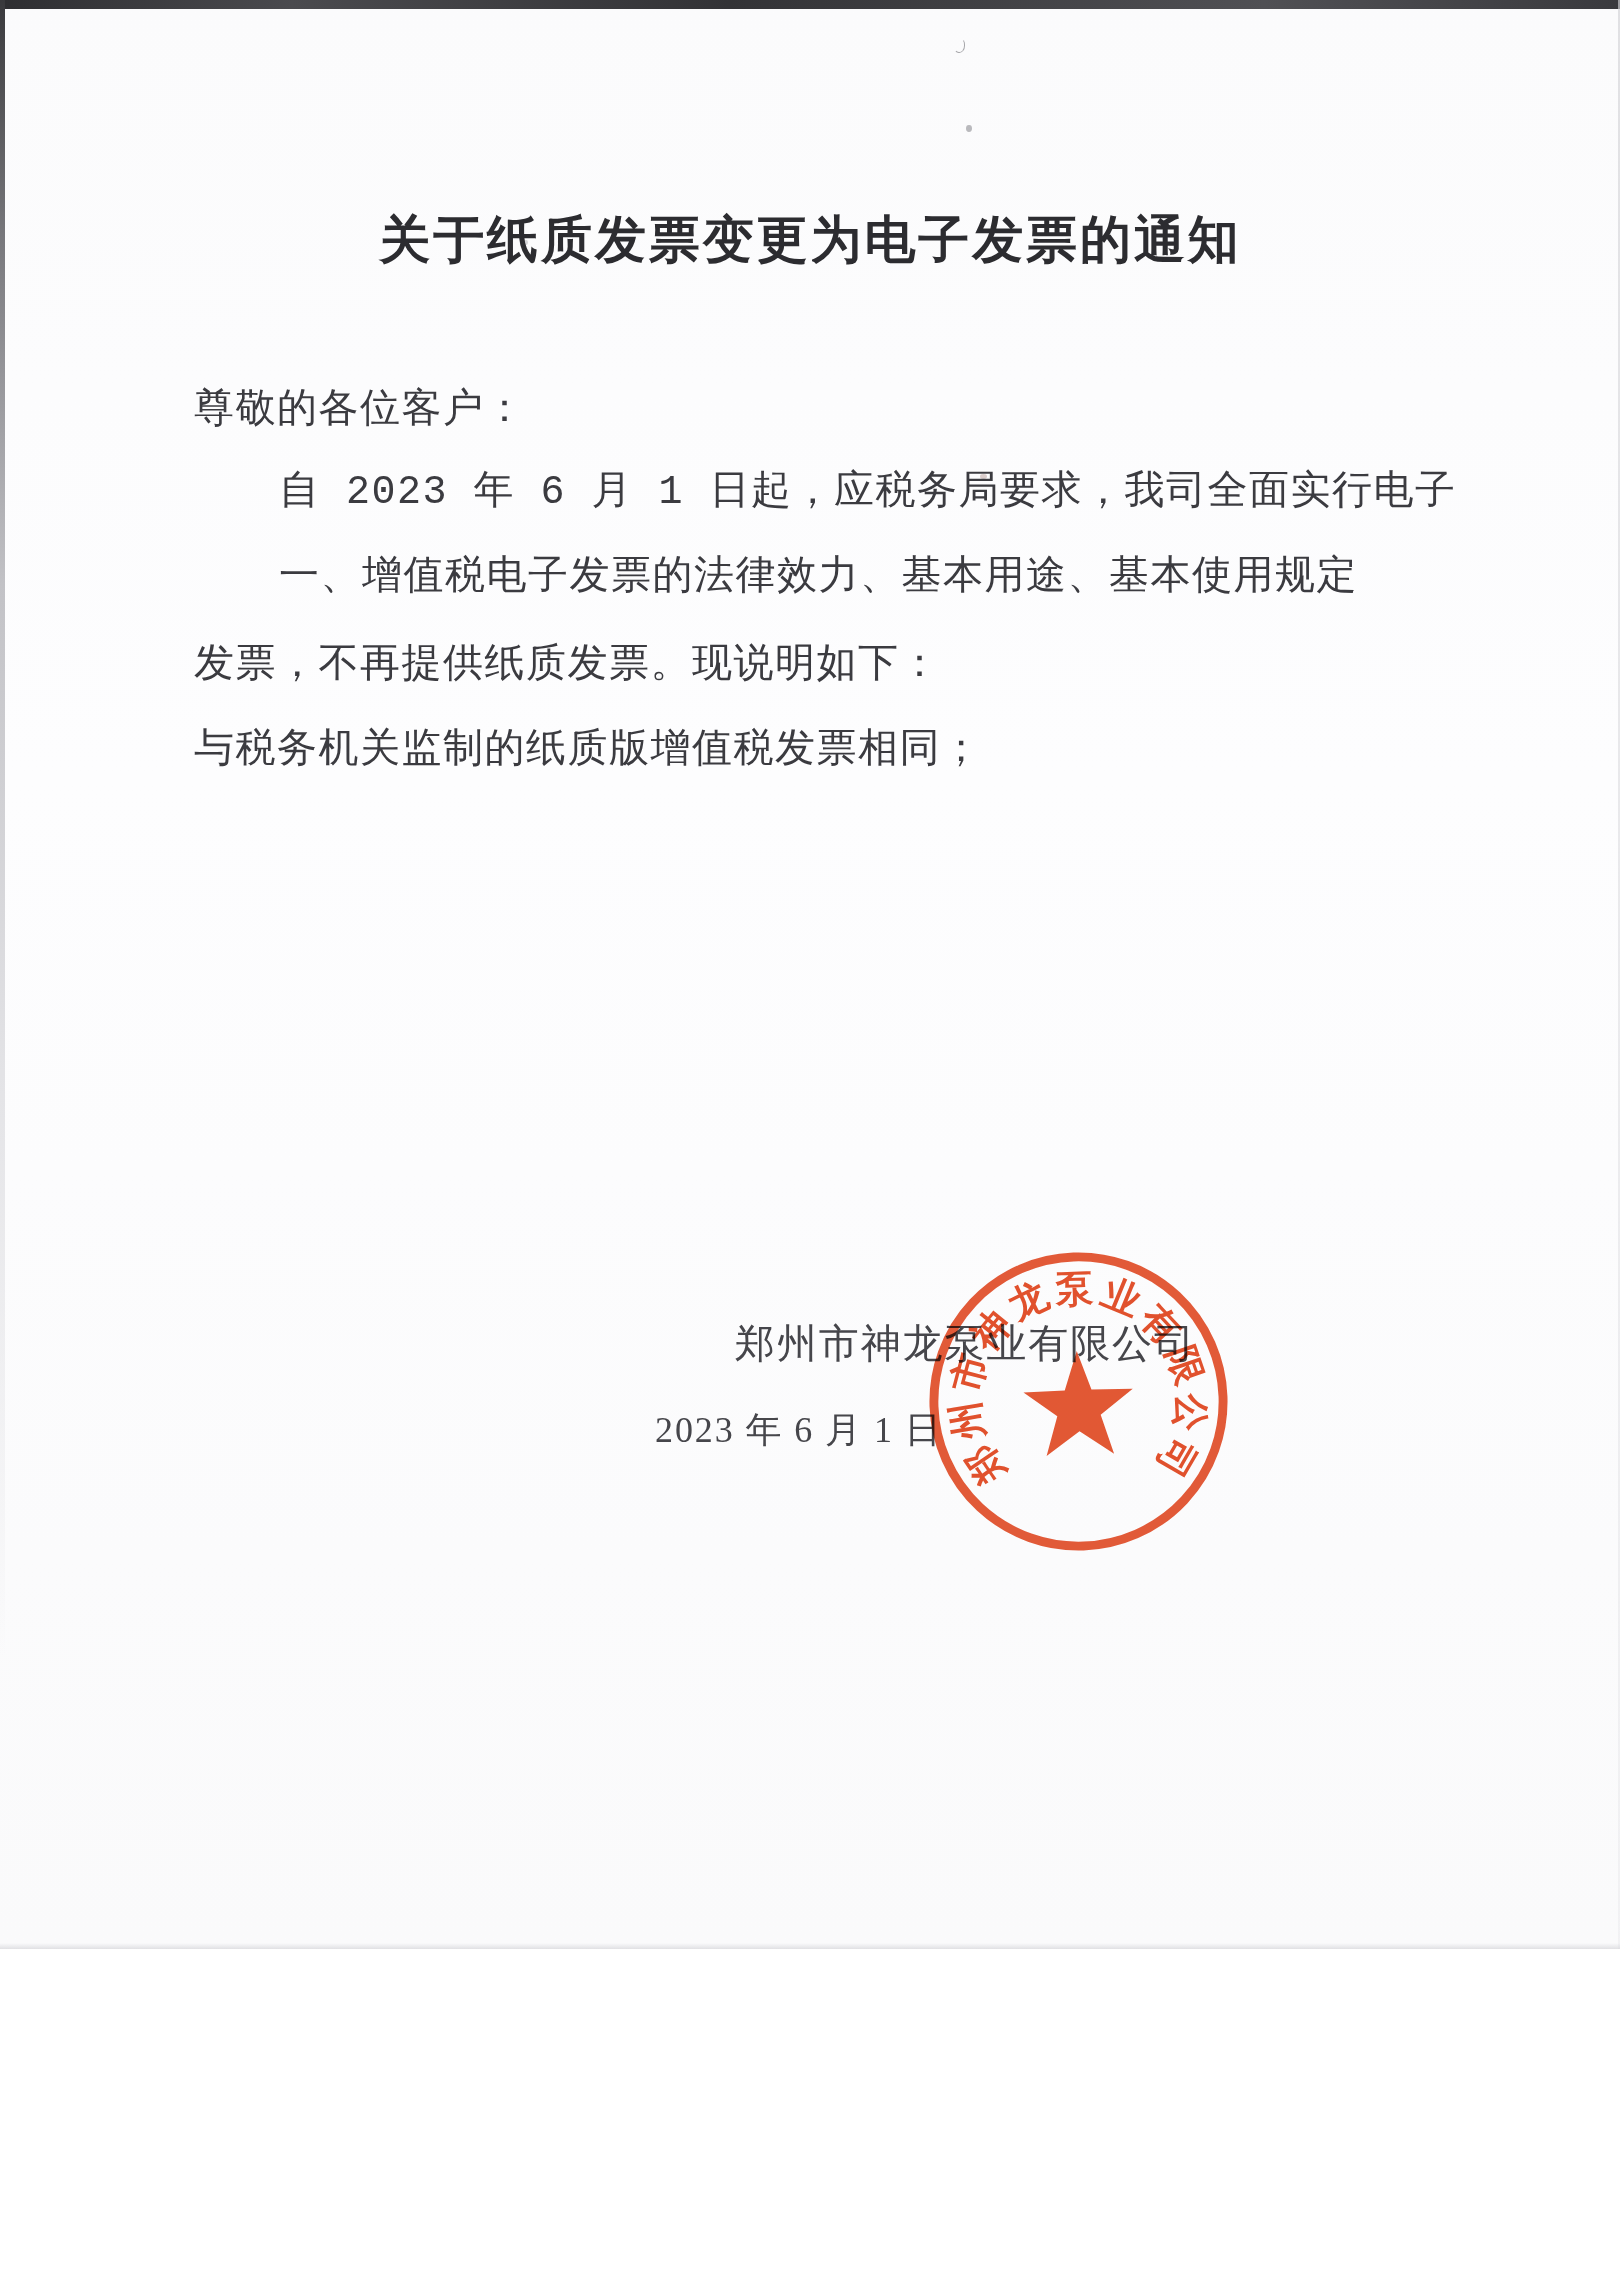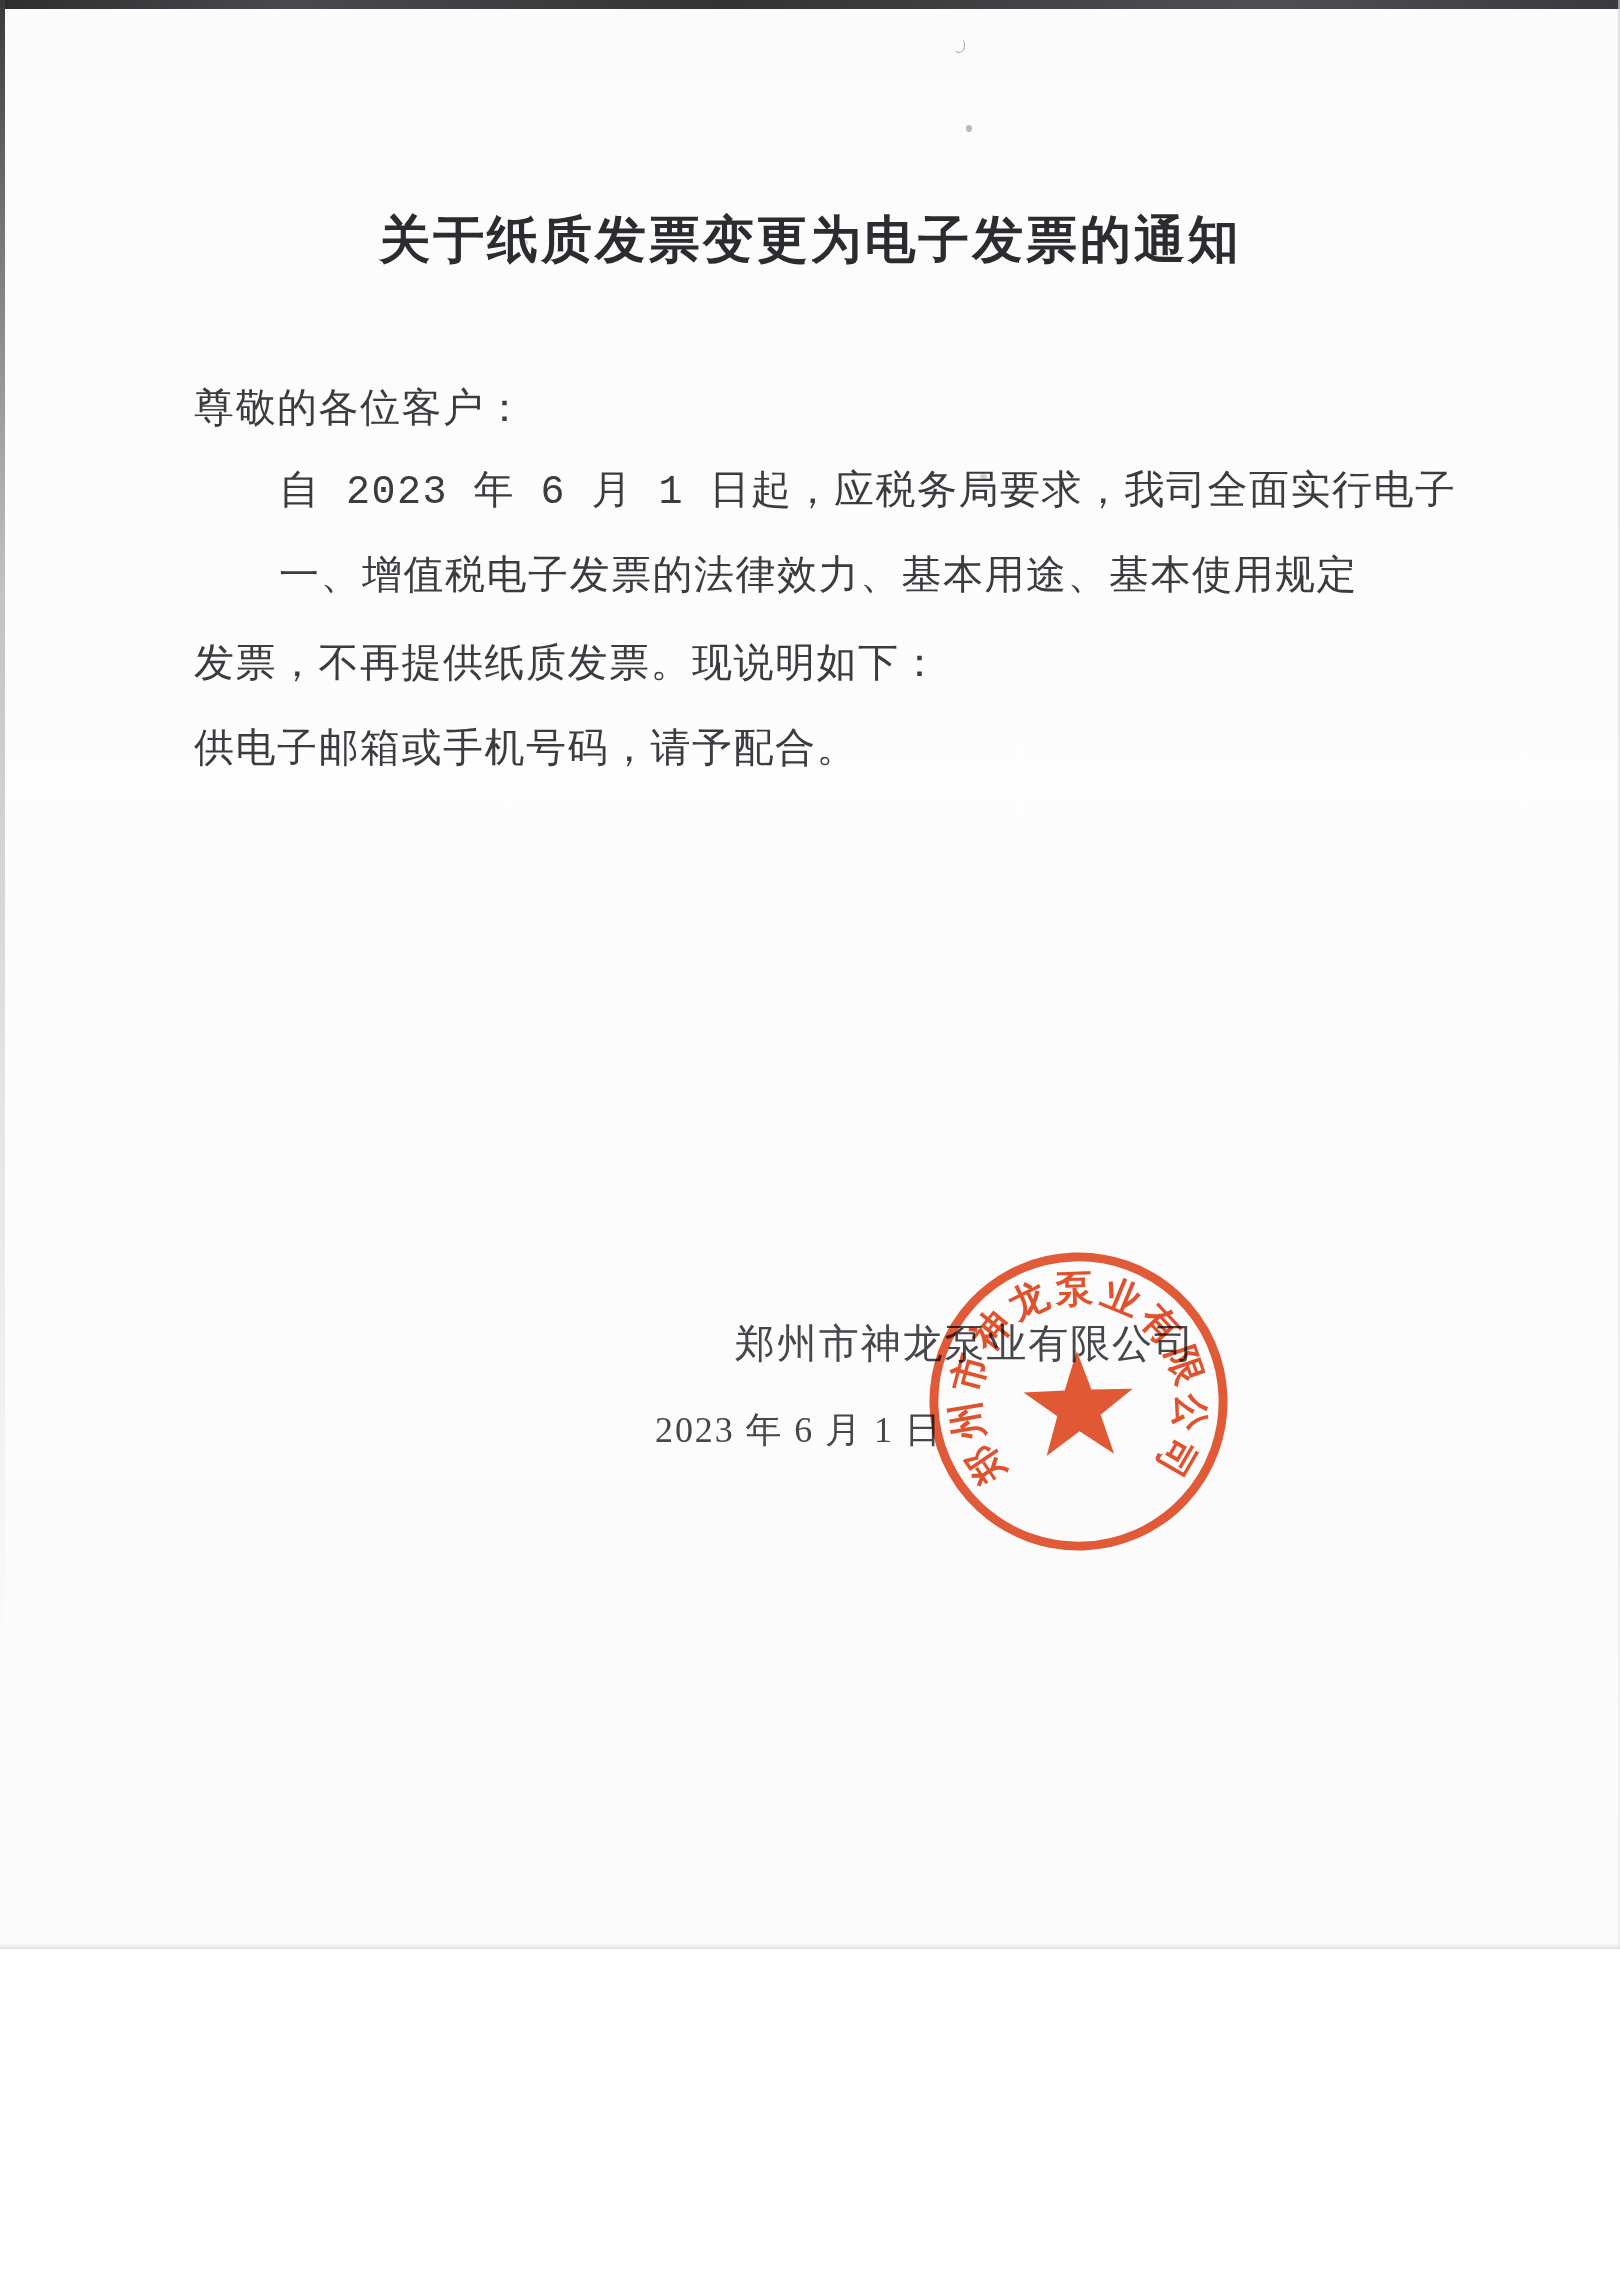--- a/index.html
+++ b/index.html
@@ -85,21 +85,21 @@
   <div class="speck s3"></div>
   <div class="speck s4"></div>
 
   <div class="title">关于纸质发票变更为电子发票的通知</div>
 
   <div class="body-block">
     <span class="line">尊敬的各位客户：</span>
     <span class="line indent">自 2023 年 6 月 1 日起，应税务局要求，我司全面实行电子</span>
     <span class="line indent">一、增值税电子发票的法律效力、基本用途、基本使用规定</span>
     <span class="line">发票，不再提供纸质发票。现说明如下：</span>
-    <span class="line">供电子邮箱或手机号码，请予配合。</span>
+    <span class="line">与税务机关监制的纸质版增值税发票相同；</span>
   </div>
 
   <div class="sig-company">郑州市神龙泵业有限公司</div>
   <div class="sig-date">2023 年 6 月 1 日</div>
 
   <div class="stamp">
     <svg viewBox="0 0 310 310" xmlns="http://www.w3.org/2000/svg">
       <circle class="stamp-ring" cx="155" cy="155" r="146"></circle>
       <polygon class="stamp-star" points="155,104 168.5,143.4 210.2,144.1 176.9,169.1 189.1,208.9 155,185 120.9,208.9 133.1,169.1 99.8,144.1 141.5,143.4"></polygon>
       <g id="stamp-text-arc">

